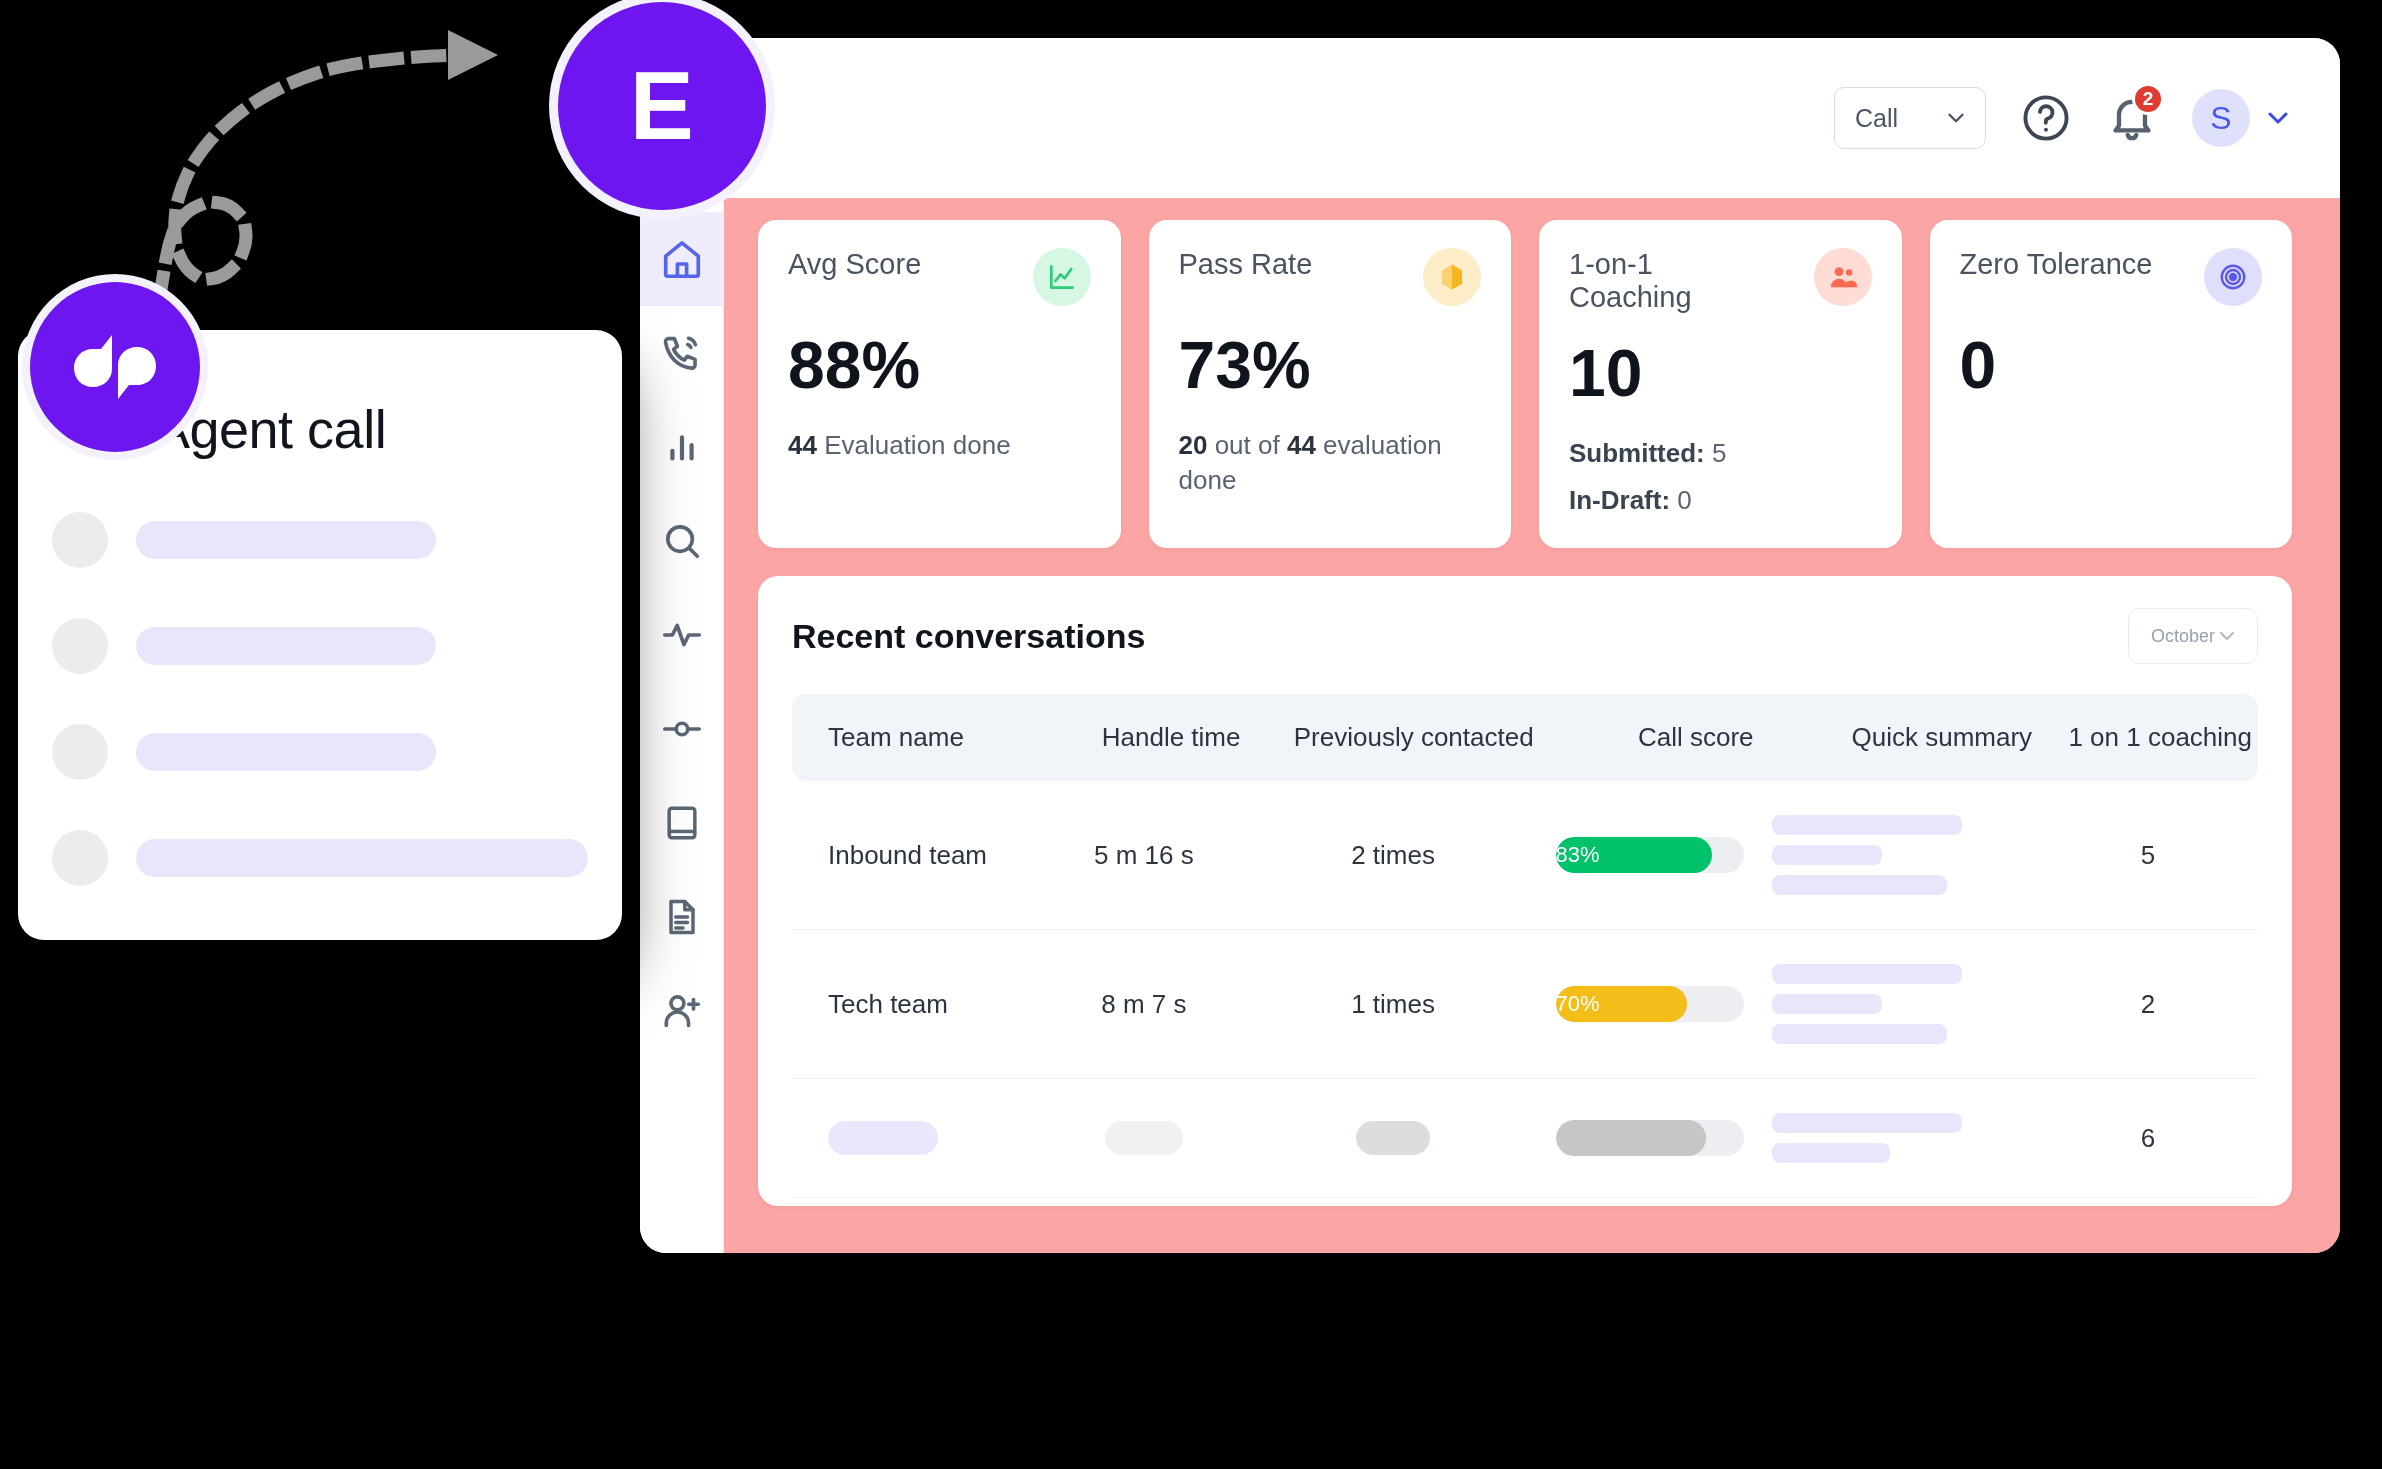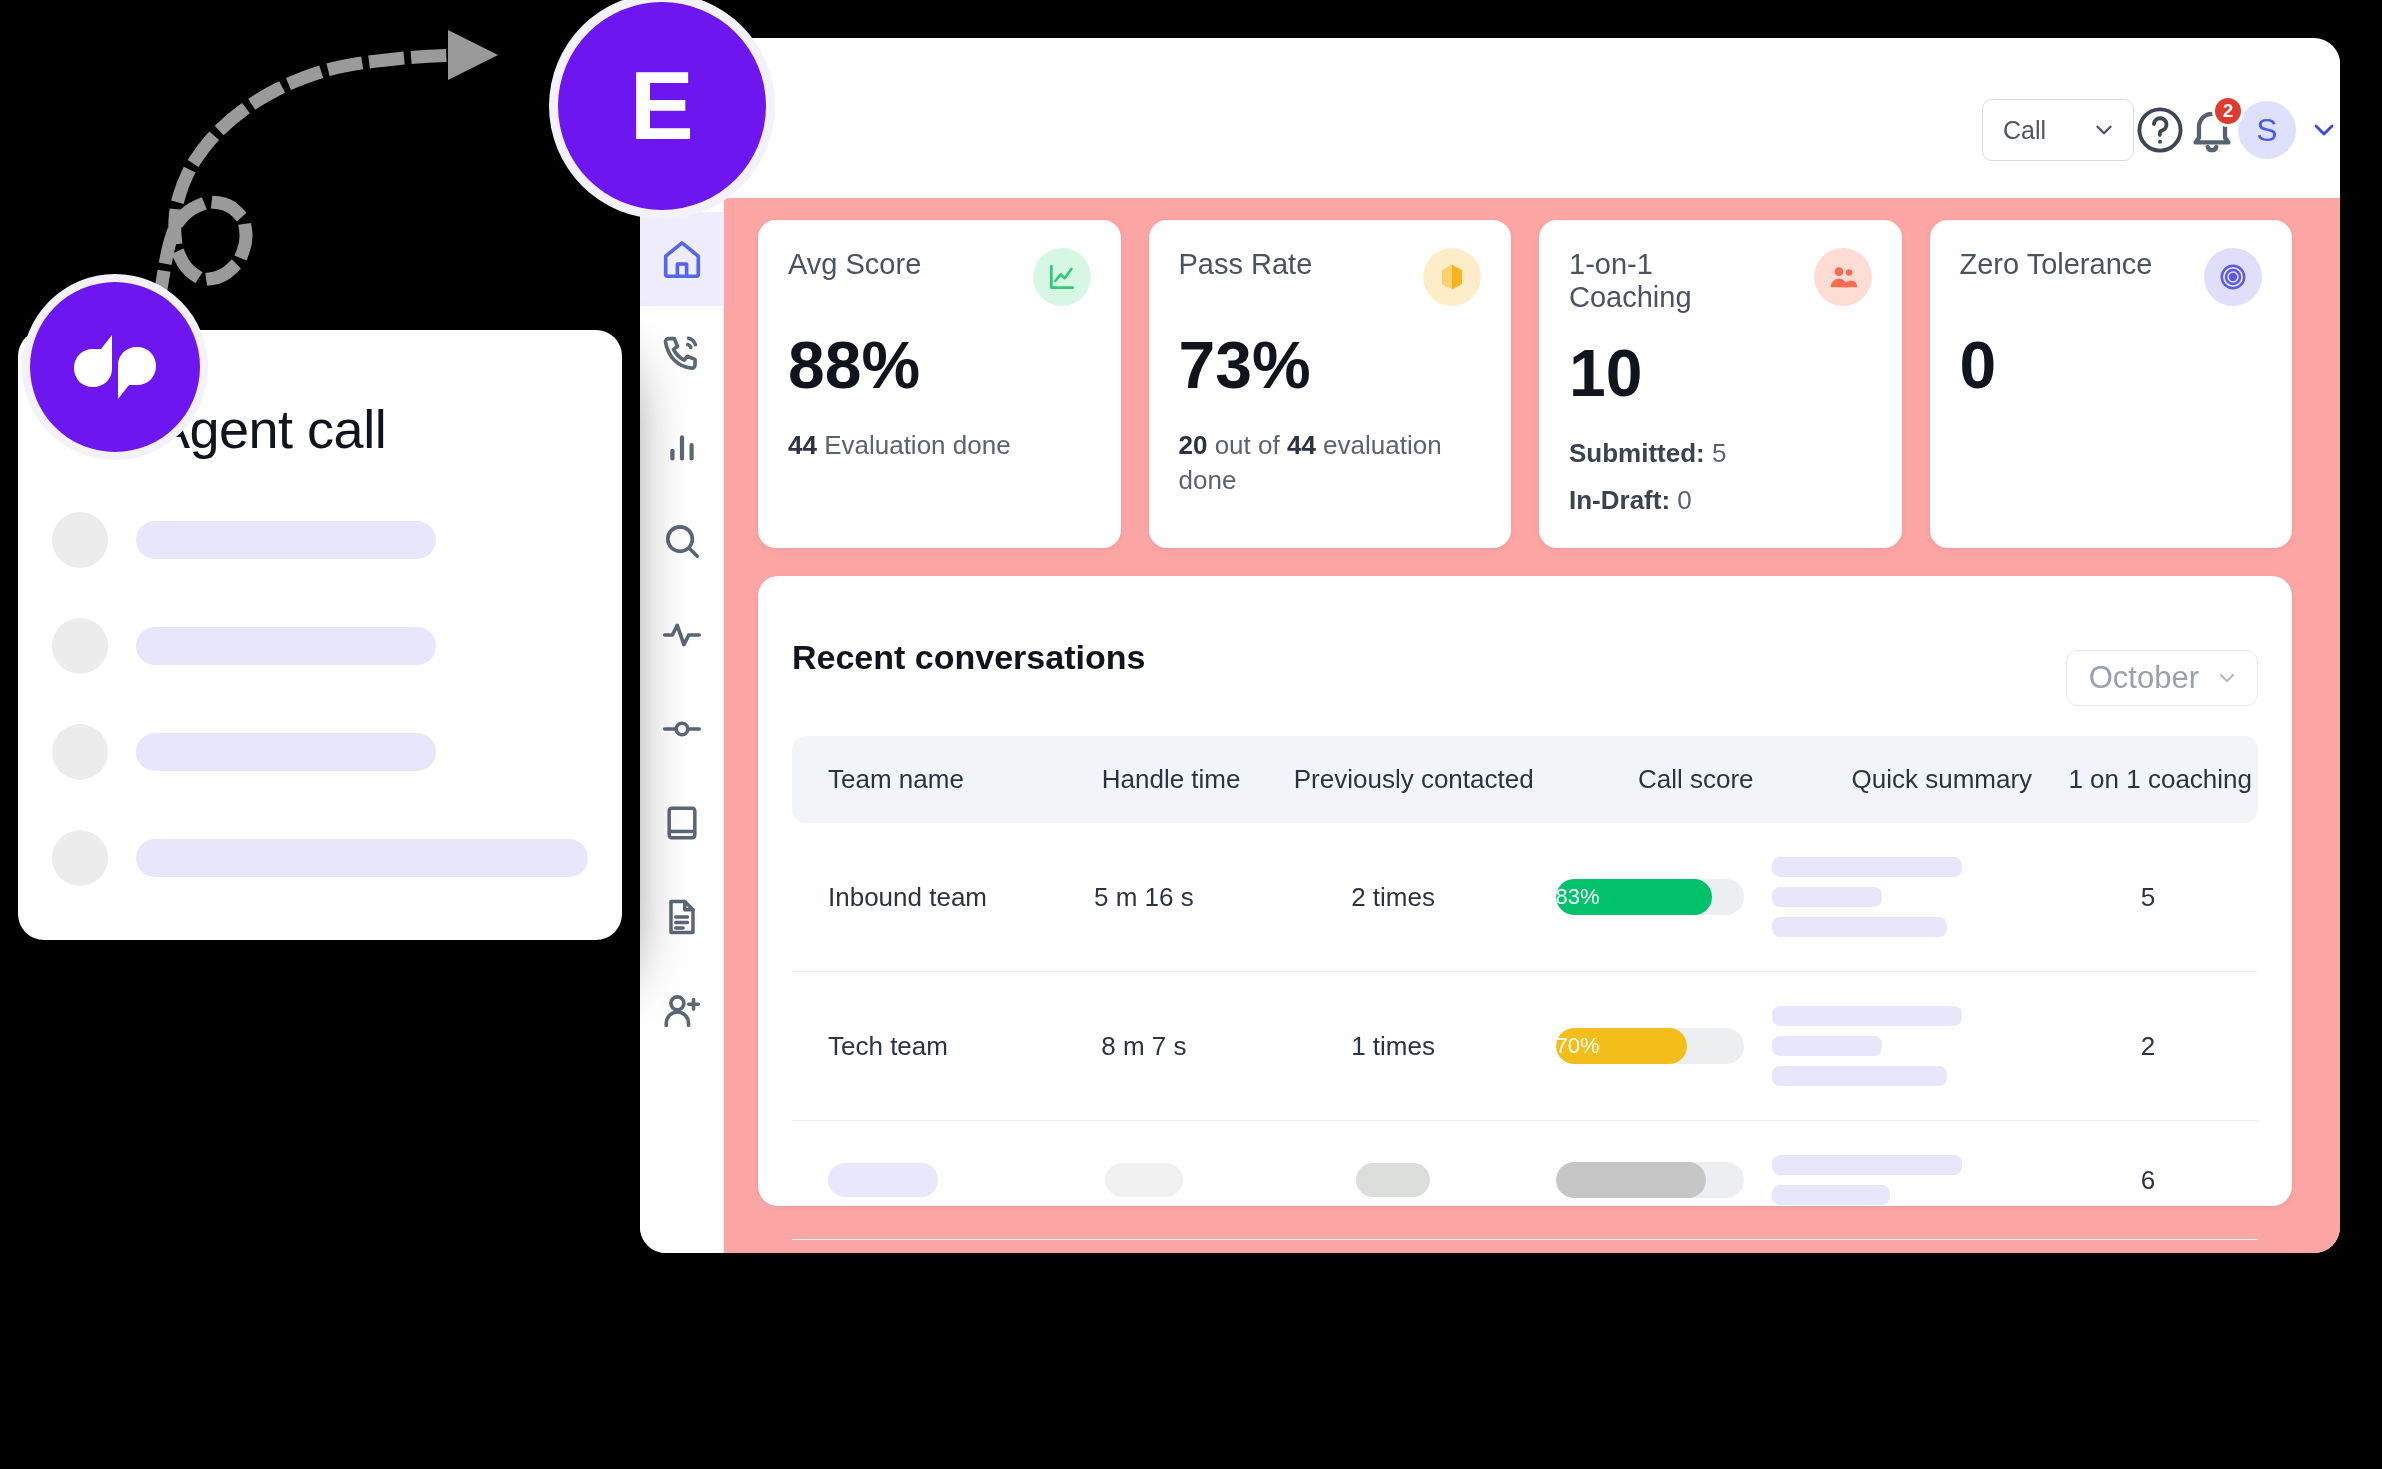--- a/index.html
+++ b/index.html
@@ -34,24 +34,24 @@
     width: 1700px; height: 1215px;
     background: #ffffff;
     border-radius: 26px;
     box-shadow: 0 38px 70px rgba(0,0,0,.55);
     overflow: hidden;
     z-index: 10;
   }
 
   
   .dash-header {
-    position: absolute; left: 0; top: 12px; right: 0; height: 160px;
+    position: absolute; left: 0; top: 0; right: 0; height: 160px;
     background: #ffffff;
     display: flex; align-items: center; justify-content: flex-end;
-    
+    padding-right: 46px; gap: 34px;
   }
   .select-box {
     display: flex; align-items: center; justify-content: space-between;
     width: 152px; height: 62px;
     border: 1.5px solid #d8dce4; border-radius: 10px;
     padding: 0 16px 0 20px;
     font-size: 25px; color: #4c5563;
   }
   .icon-btn { display: flex; align-items: center; justify-content: center; cursor: pointer; }
   .bell-wrap { position: relative; width: 52px; height: 58px; }
@@ -112,24 +112,24 @@
 
   
   .panel {
     margin-top: 28px; background: #fff; border-radius: 20px;
     padding: 32px 34px 26px 34px; height: 630px;
     box-shadow: 0 2px 6px rgba(18,28,60,.05);
   }
   .panel-head { display: flex; align-items: center; justify-content: space-between; }
   .panel-title { font-size: 34px; color: #10141c; font-weight: 700; }
   .month-select {
-    display: flex; align-items: center; gap: 16px;
+    display: flex; align-items: center; gap: 0;
     height: 56px; padding: 0 18px 0 22px;
     border: 1.5px solid #e6e9ef; border-radius: 12px;
-    font-size: 31px; color: #9aa1ad; margin-top: 42px;
+    font-size: 18px; color: #9aa1ad;
   }
 
   table.conv { width: 100%; border-collapse: collapse; margin-top: 30px; table-layout: fixed; }
   table.conv thead tr { background: #f1f4f9; }
   table.conv th {
     font-size: 26px; font-weight: 400; color: #2c3440;
     text-align: right; padding: 28px 6px;
   }
   table.conv th:first-child { border-radius: 14px 0 0 14px; text-align: left; padding-left: 36px; }
   table.conv th:last-child  { border-radius: 0 14px 14px 0; }

